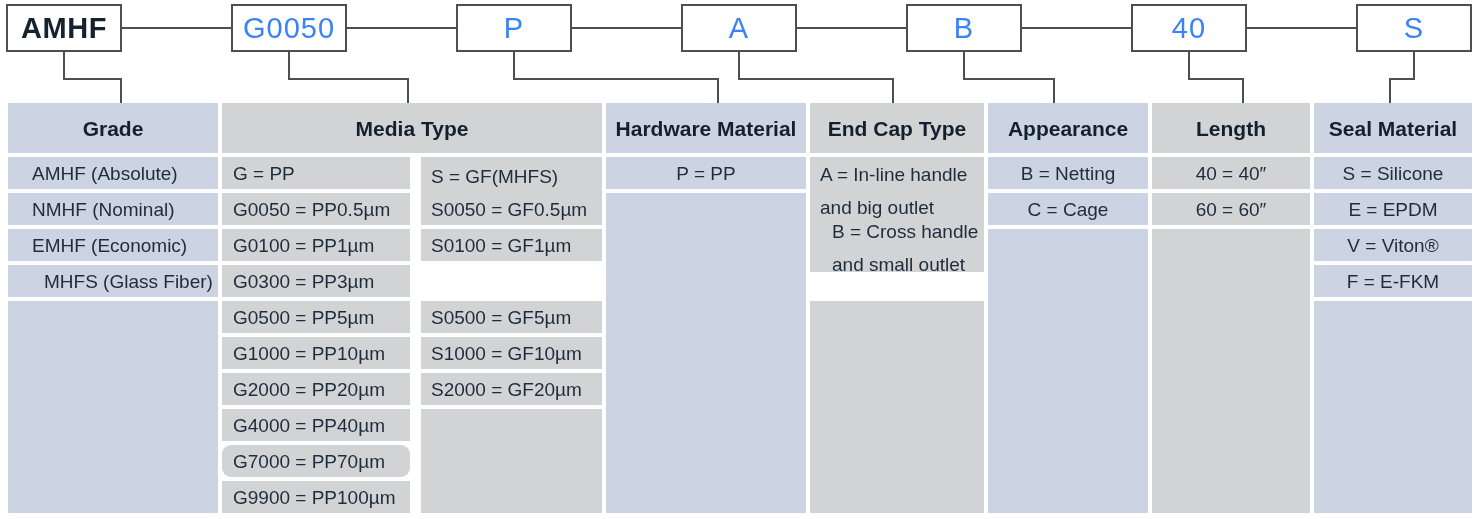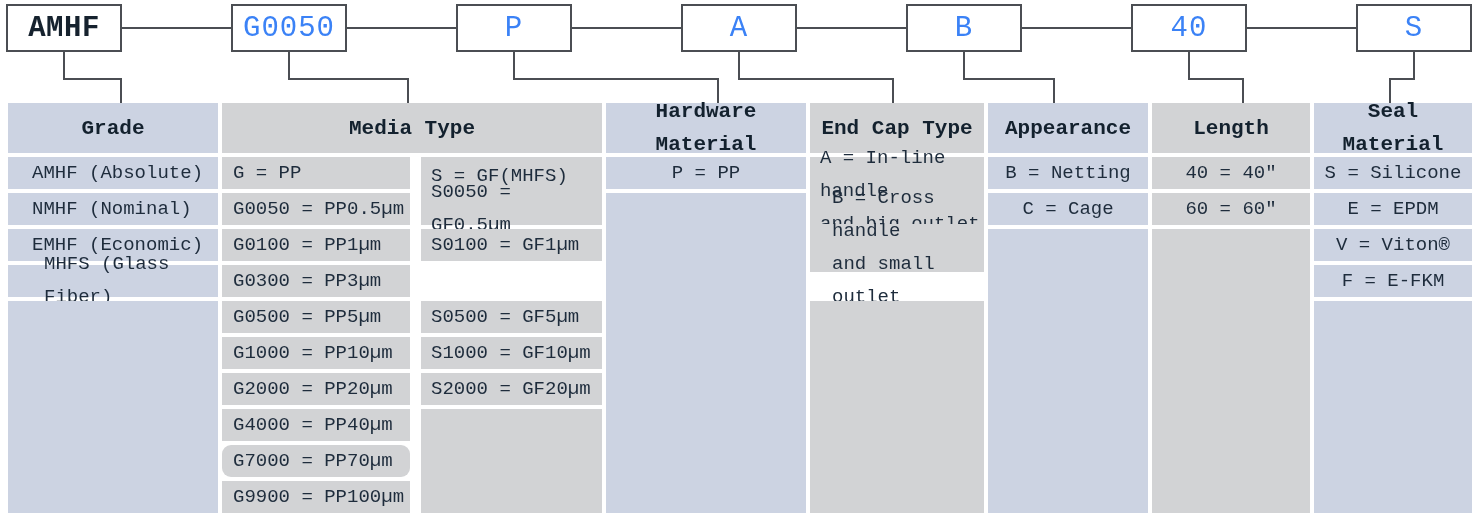--- a/index.html
+++ b/index.html
@@ -1,20 +1,20 @@
 <!DOCTYPE html>
 <html><head>
 <meta charset="utf-8">
 <style>
   html,body{margin:0;padding:0;background:#ffffff;}
   .stage{
     position:relative;
     width:1480px;height:519px;
     background:#ffffff;
-    font-family:Liberation Mono, monospace;
+    font-family:Liberation Sans, sans-serif;
     overflow:hidden;
   }
   .connectors{position:absolute;left:0;top:0;z-index:1;}
   .code-box{
     position:absolute;top:4px;width:116px;height:48px;
     background:#ffffff;border:2px solid #4b4e53;
     box-sizing:border-box;
     display:flex;align-items:center;justify-content:center;
     font-size:29px;color:#3b82f6;letter-spacing:1px;
     z-index:2;

